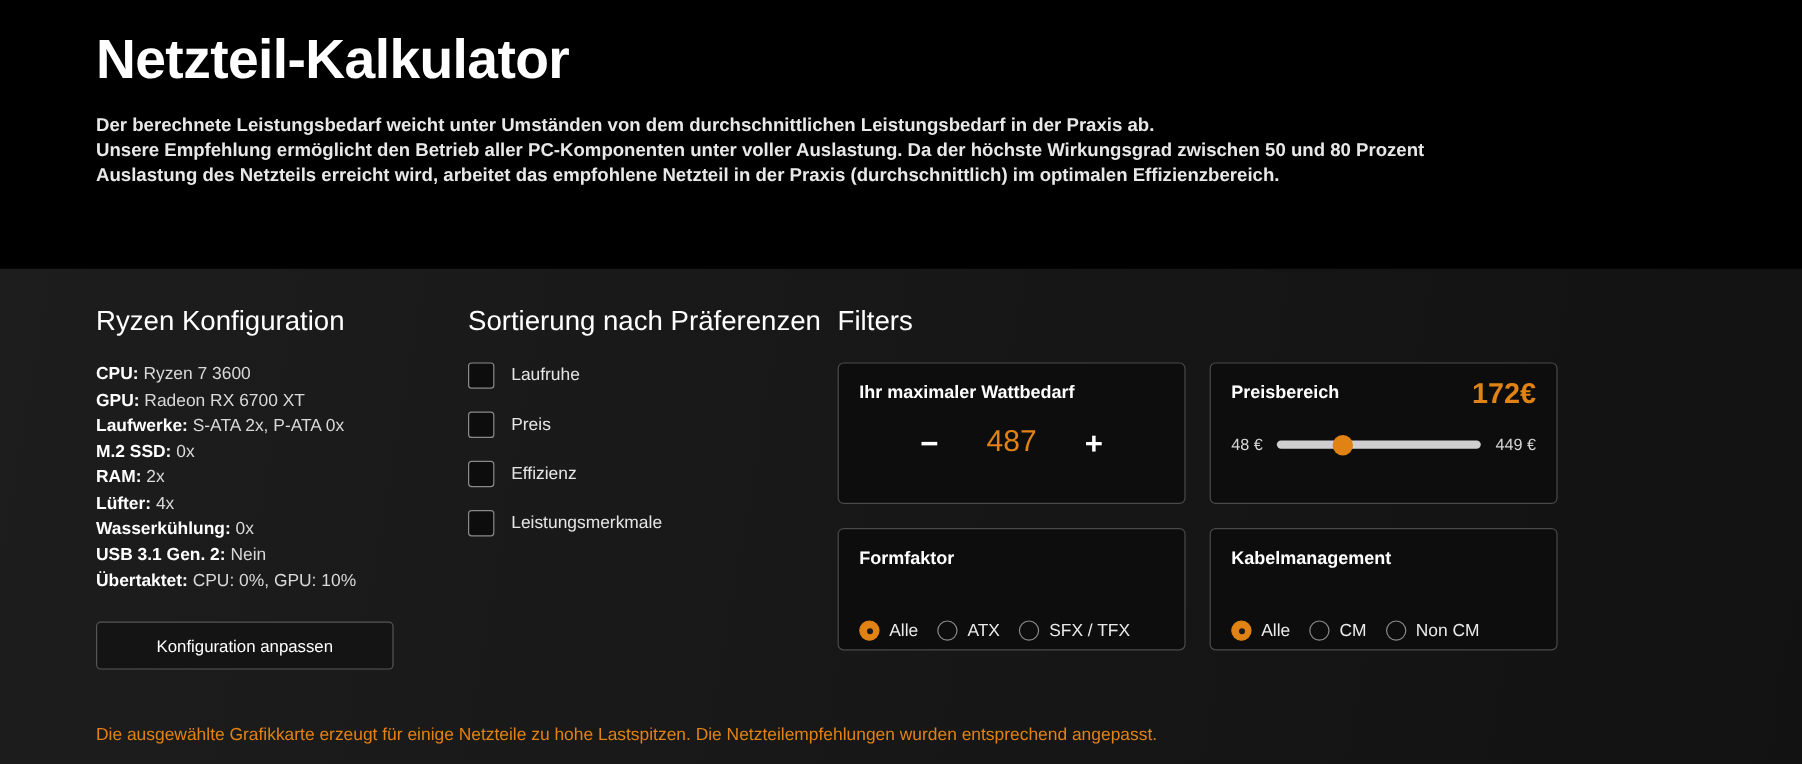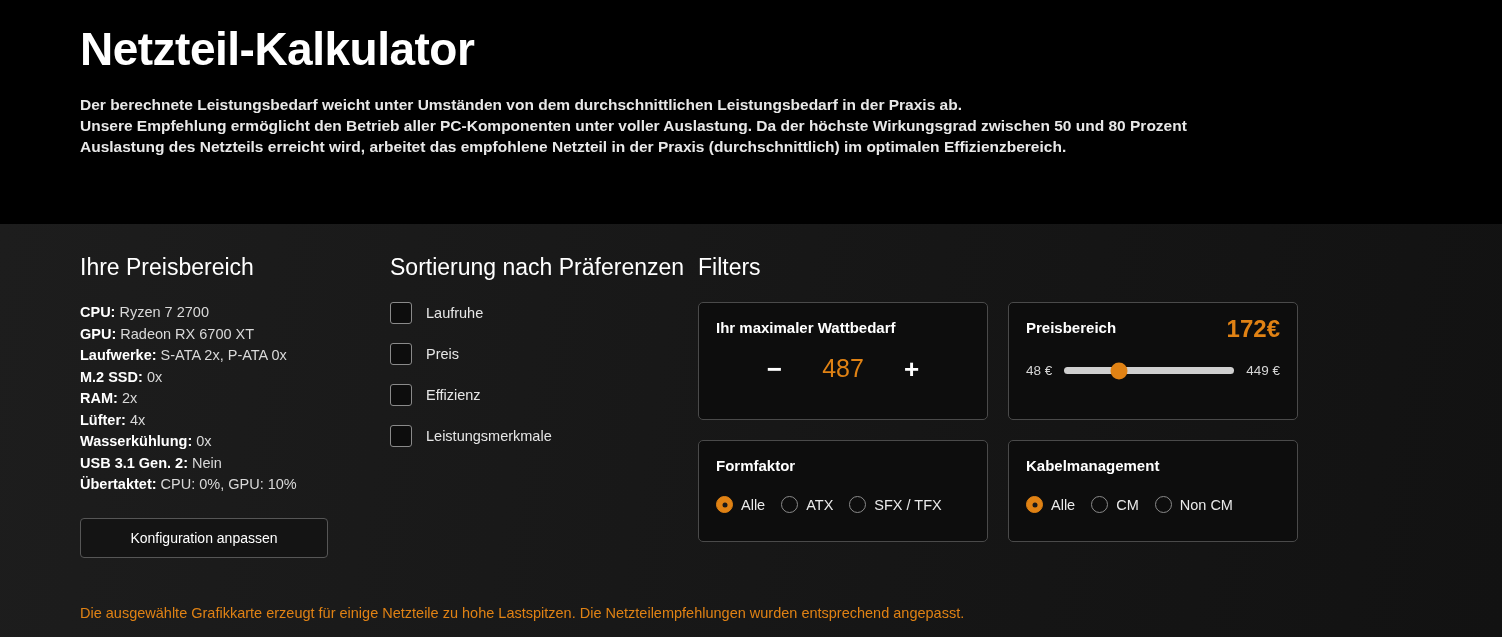--- a/index.html
+++ b/index.html
@@ -193,21 +193,21 @@
     border-radius: 50%;
     background: #e08214;
     cursor: pointer;
   }
 
   
   .radio-row {
     display: flex;
     align-items: center;
     gap: 16px;
-    margin-top: 22px;
+    margin-top: 43px;
   }
   .radio-item {
     display: flex;
     align-items: center;
     gap: 8px;
     cursor: pointer;
   }
   .radio-dot {
     width: 17px; height: 17px;
     border-radius: 50%;
@@ -251,25 +251,25 @@
       <p>Der berechnete Leistungsbedarf weicht unter Umständen von dem durchschnittlichen Leistungsbedarf in der Praxis ab.</p>
       <p>Unsere Empfehlung ermöglicht den Betrieb aller PC-Komponenten unter voller Auslastung. Da der höchste Wirkungsgrad zwischen 50 und 80 Prozent</p>
       <p>Auslastung des Netzteils erreicht wird, arbeitet das empfohlene Netzteil in der Praxis (durchschnittlich) im optimalen Effizienzbereich.</p>
     </div>
   </div>
 
   <div class="panel">
     <div class="columns">
 
       <div class="col-config">
-        <h2 class="col-h">Ihre Preisbereich</h2>
+        <h2 class="col-h">Ryzen Konfiguration</h2>
         <div class="cfg-list">
           <div>
             <span class="k">CPU:</span>
-            <span>Ryzen 7 2700</span>
+            <span>Ryzen 7 3600</span>
           </div>
           <div>
             <span class="k">GPU:</span>
             <span>Radeon RX 6700 XT</span>
           </div>
           <div>
             <span class="k">Laufwerke:</span>
             <span>S-ATA 2x, P-ATA 0x</span>
           </div>
           <div>

